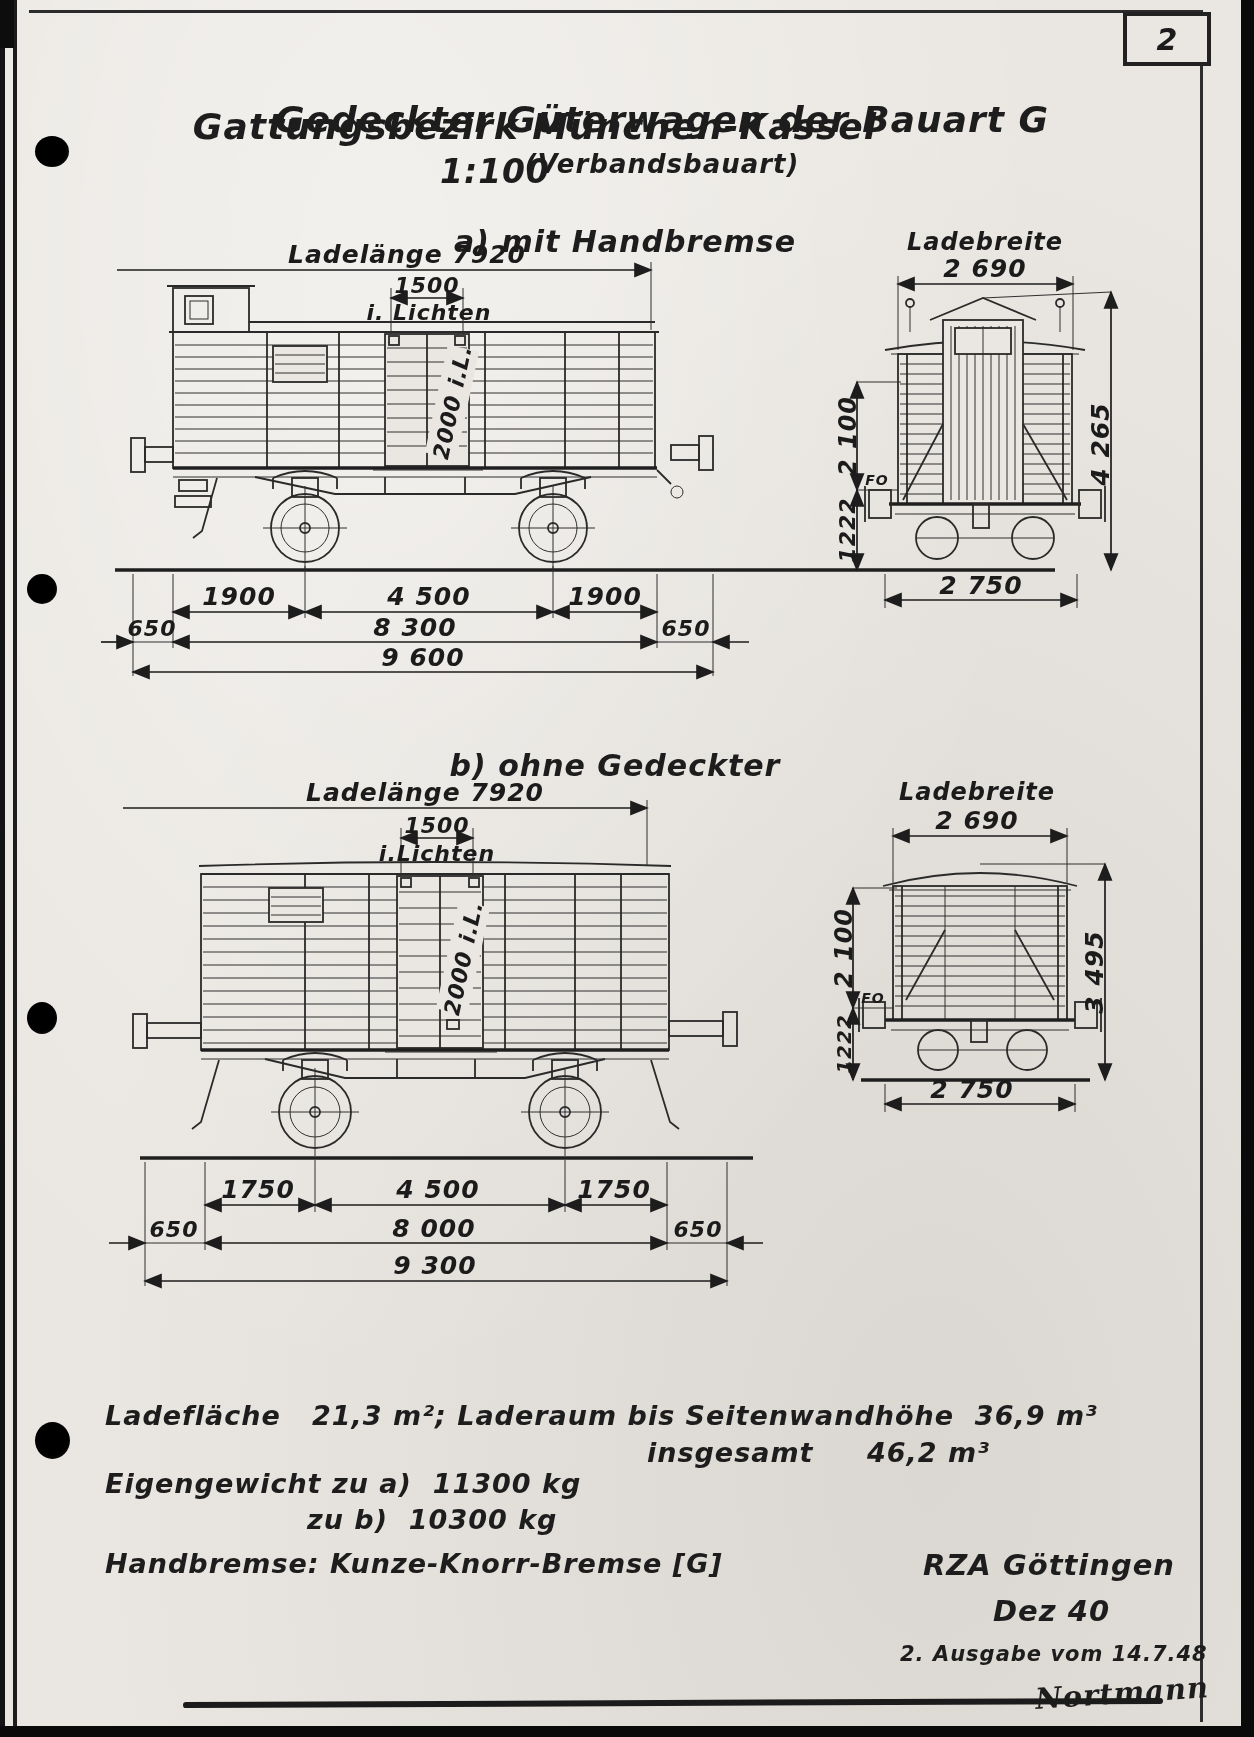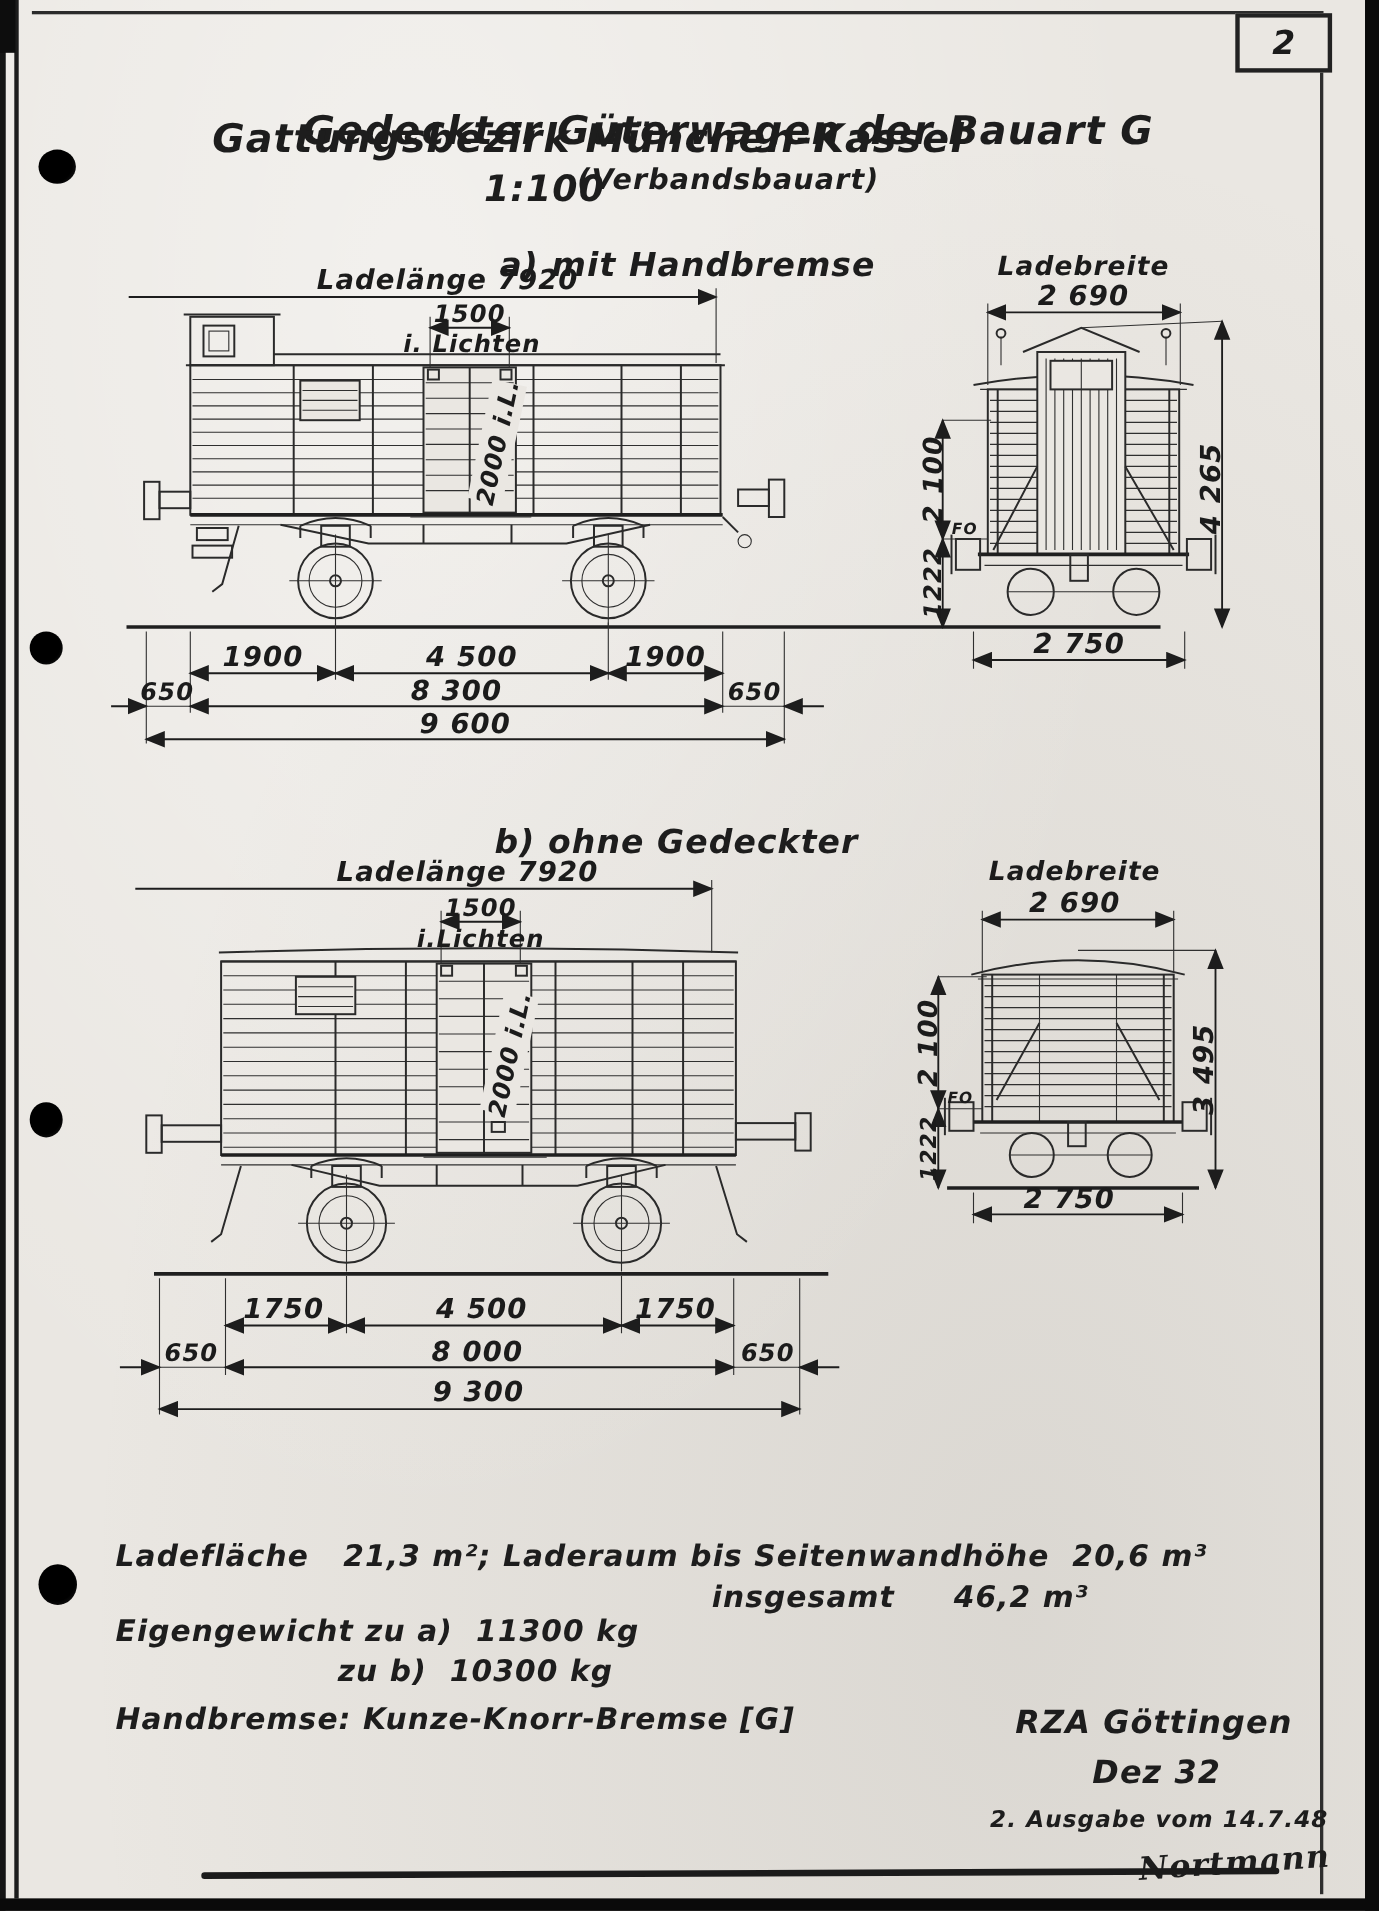--- a/index.html
+++ b/index.html
@@ -300,29 +300,29 @@
       <path class="t" d="M848,1008 H888"></path>
       <text class="f14" x="868" y="1003" text-anchor="middle">FO</text>
       <path class="d" marker-start="url(#arB)" marker-end="url(#arB)" d="M848,1008 V1080"></path>
       <text class="f20" transform="rotate(-90 839 1044)" x="839" y="1051" text-anchor="middle">1222</text>
       <path class="t" d="M880,1084 V1112 M1070,1084 V1112"></path>
       <path class="d" marker-start="url(#arB)" marker-end="url(#arB)" d="M880,1104 H1070"></path>
       <text class="f25" x="967" y="1098" text-anchor="middle">2 750</text>
     </g>
   </svg>
 
-  <div class="hw" style="left:100px;top:1400px;font-size:27px">Ladefläche   21,3 m²; Laderaum bis Seitenwandhöhe  20,6 m³</div>
+  <div class="hw" style="left:100px;top:1400px;font-size:27px">Ladefläche   21,3 m²; Laderaum bis Seitenwandhöhe  36,9 m³</div>
   <div class="hw" style="left:642px;top:1437px;font-size:27px">insgesamt</div>
   <div class="hw" style="left:862px;top:1437px;font-size:27px">46,2 m³</div>
   <div class="hw" style="left:100px;top:1468px;font-size:27px">Eigengewicht zu a)  11300 kg</div>
   <div class="hw" style="left:302px;top:1504px;font-size:27px">zu b)  10300 kg</div>
   <div class="hw" style="left:100px;top:1548px;font-size:27px">Handbremse: Kunze-Knorr-Bremse [G]</div>
 
   <div class="hw" style="left:918px;top:1548px;font-size:29px">RZA Göttingen</div>
-  <div class="hw" style="left:988px;top:1594px;font-size:29px">Dez 32</div>
+  <div class="hw" style="left:988px;top:1594px;font-size:29px">Dez 40</div>
   <div class="hw" style="left:895px;top:1642px;font-size:21px">2. Ausgabe vom 14.7.48</div>
   <div class="hw sig" style="left:1030px;top:1676px;font-size:29px">Nortmann</div>
 
   <div class="smudge"></div>
 
   <div class="hole" style="left:30px;top:136px;width:34px;height:31px"></div>
   <div class="hole" style="left:22px;top:574px;width:30px;height:30px"></div>
   <div class="hole" style="left:22px;top:1002px;width:30px;height:32px"></div>
   <div class="hole" style="left:30px;top:1422px;width:35px;height:37px"></div>
 

